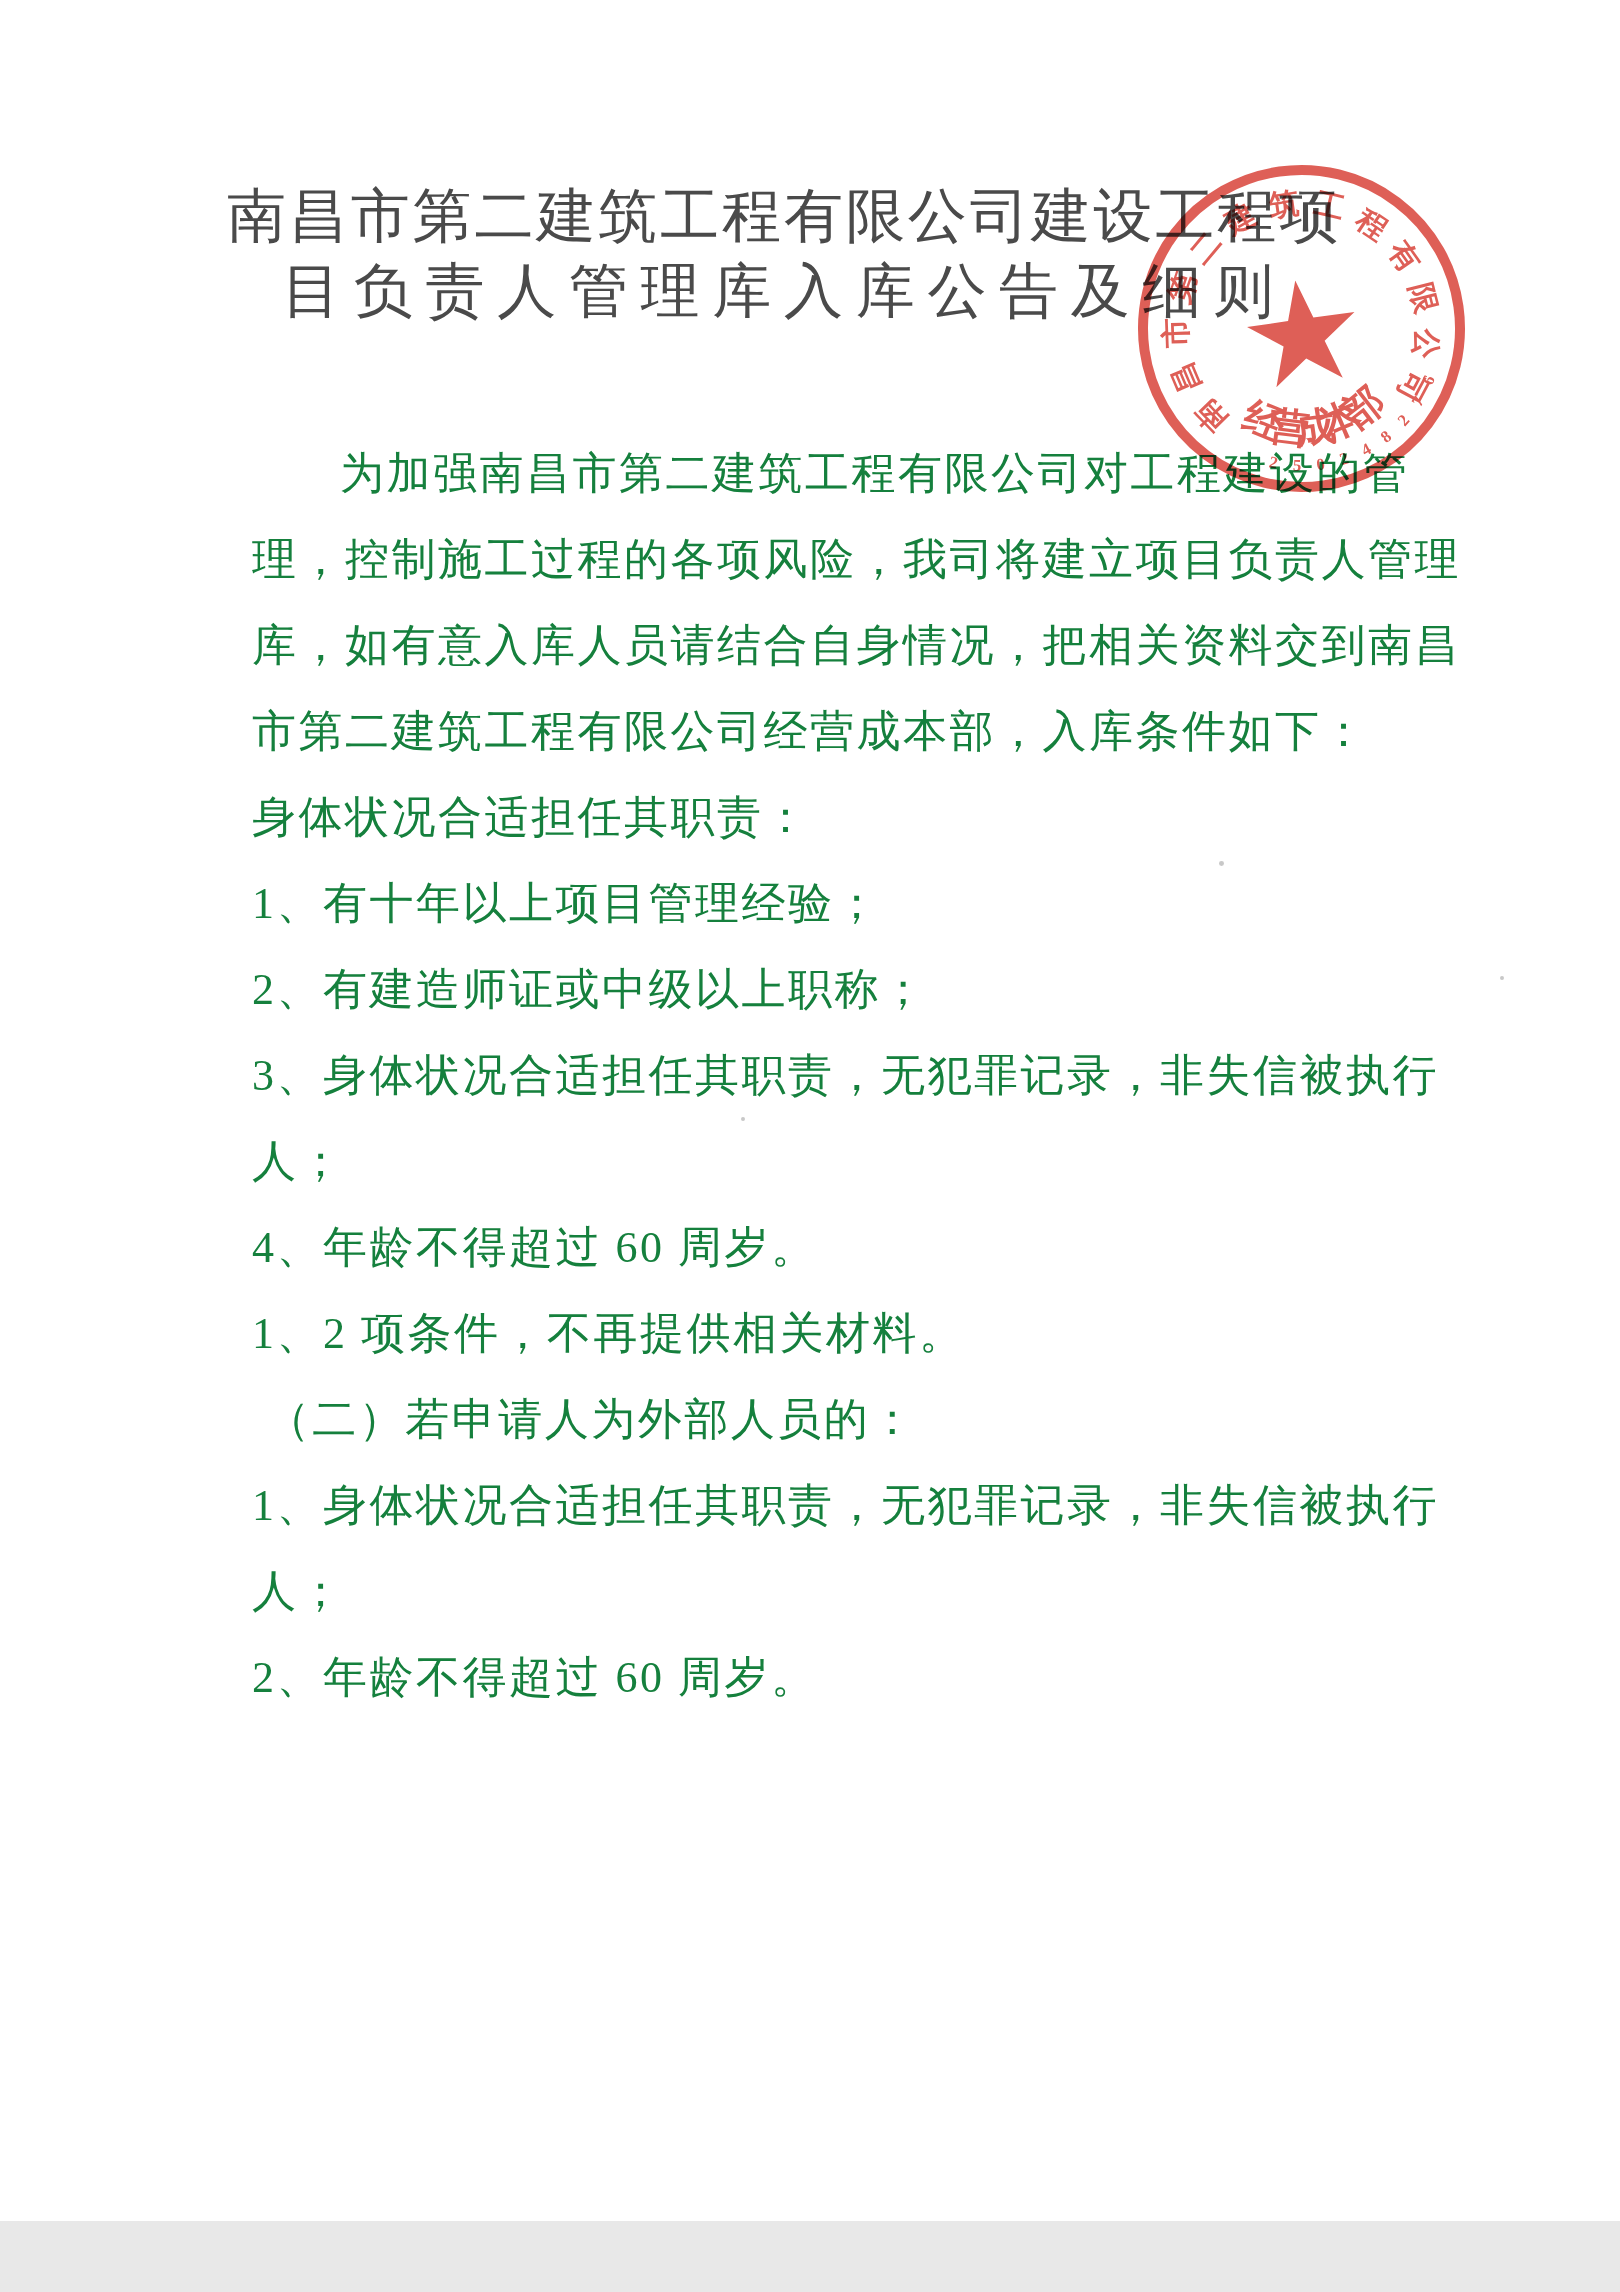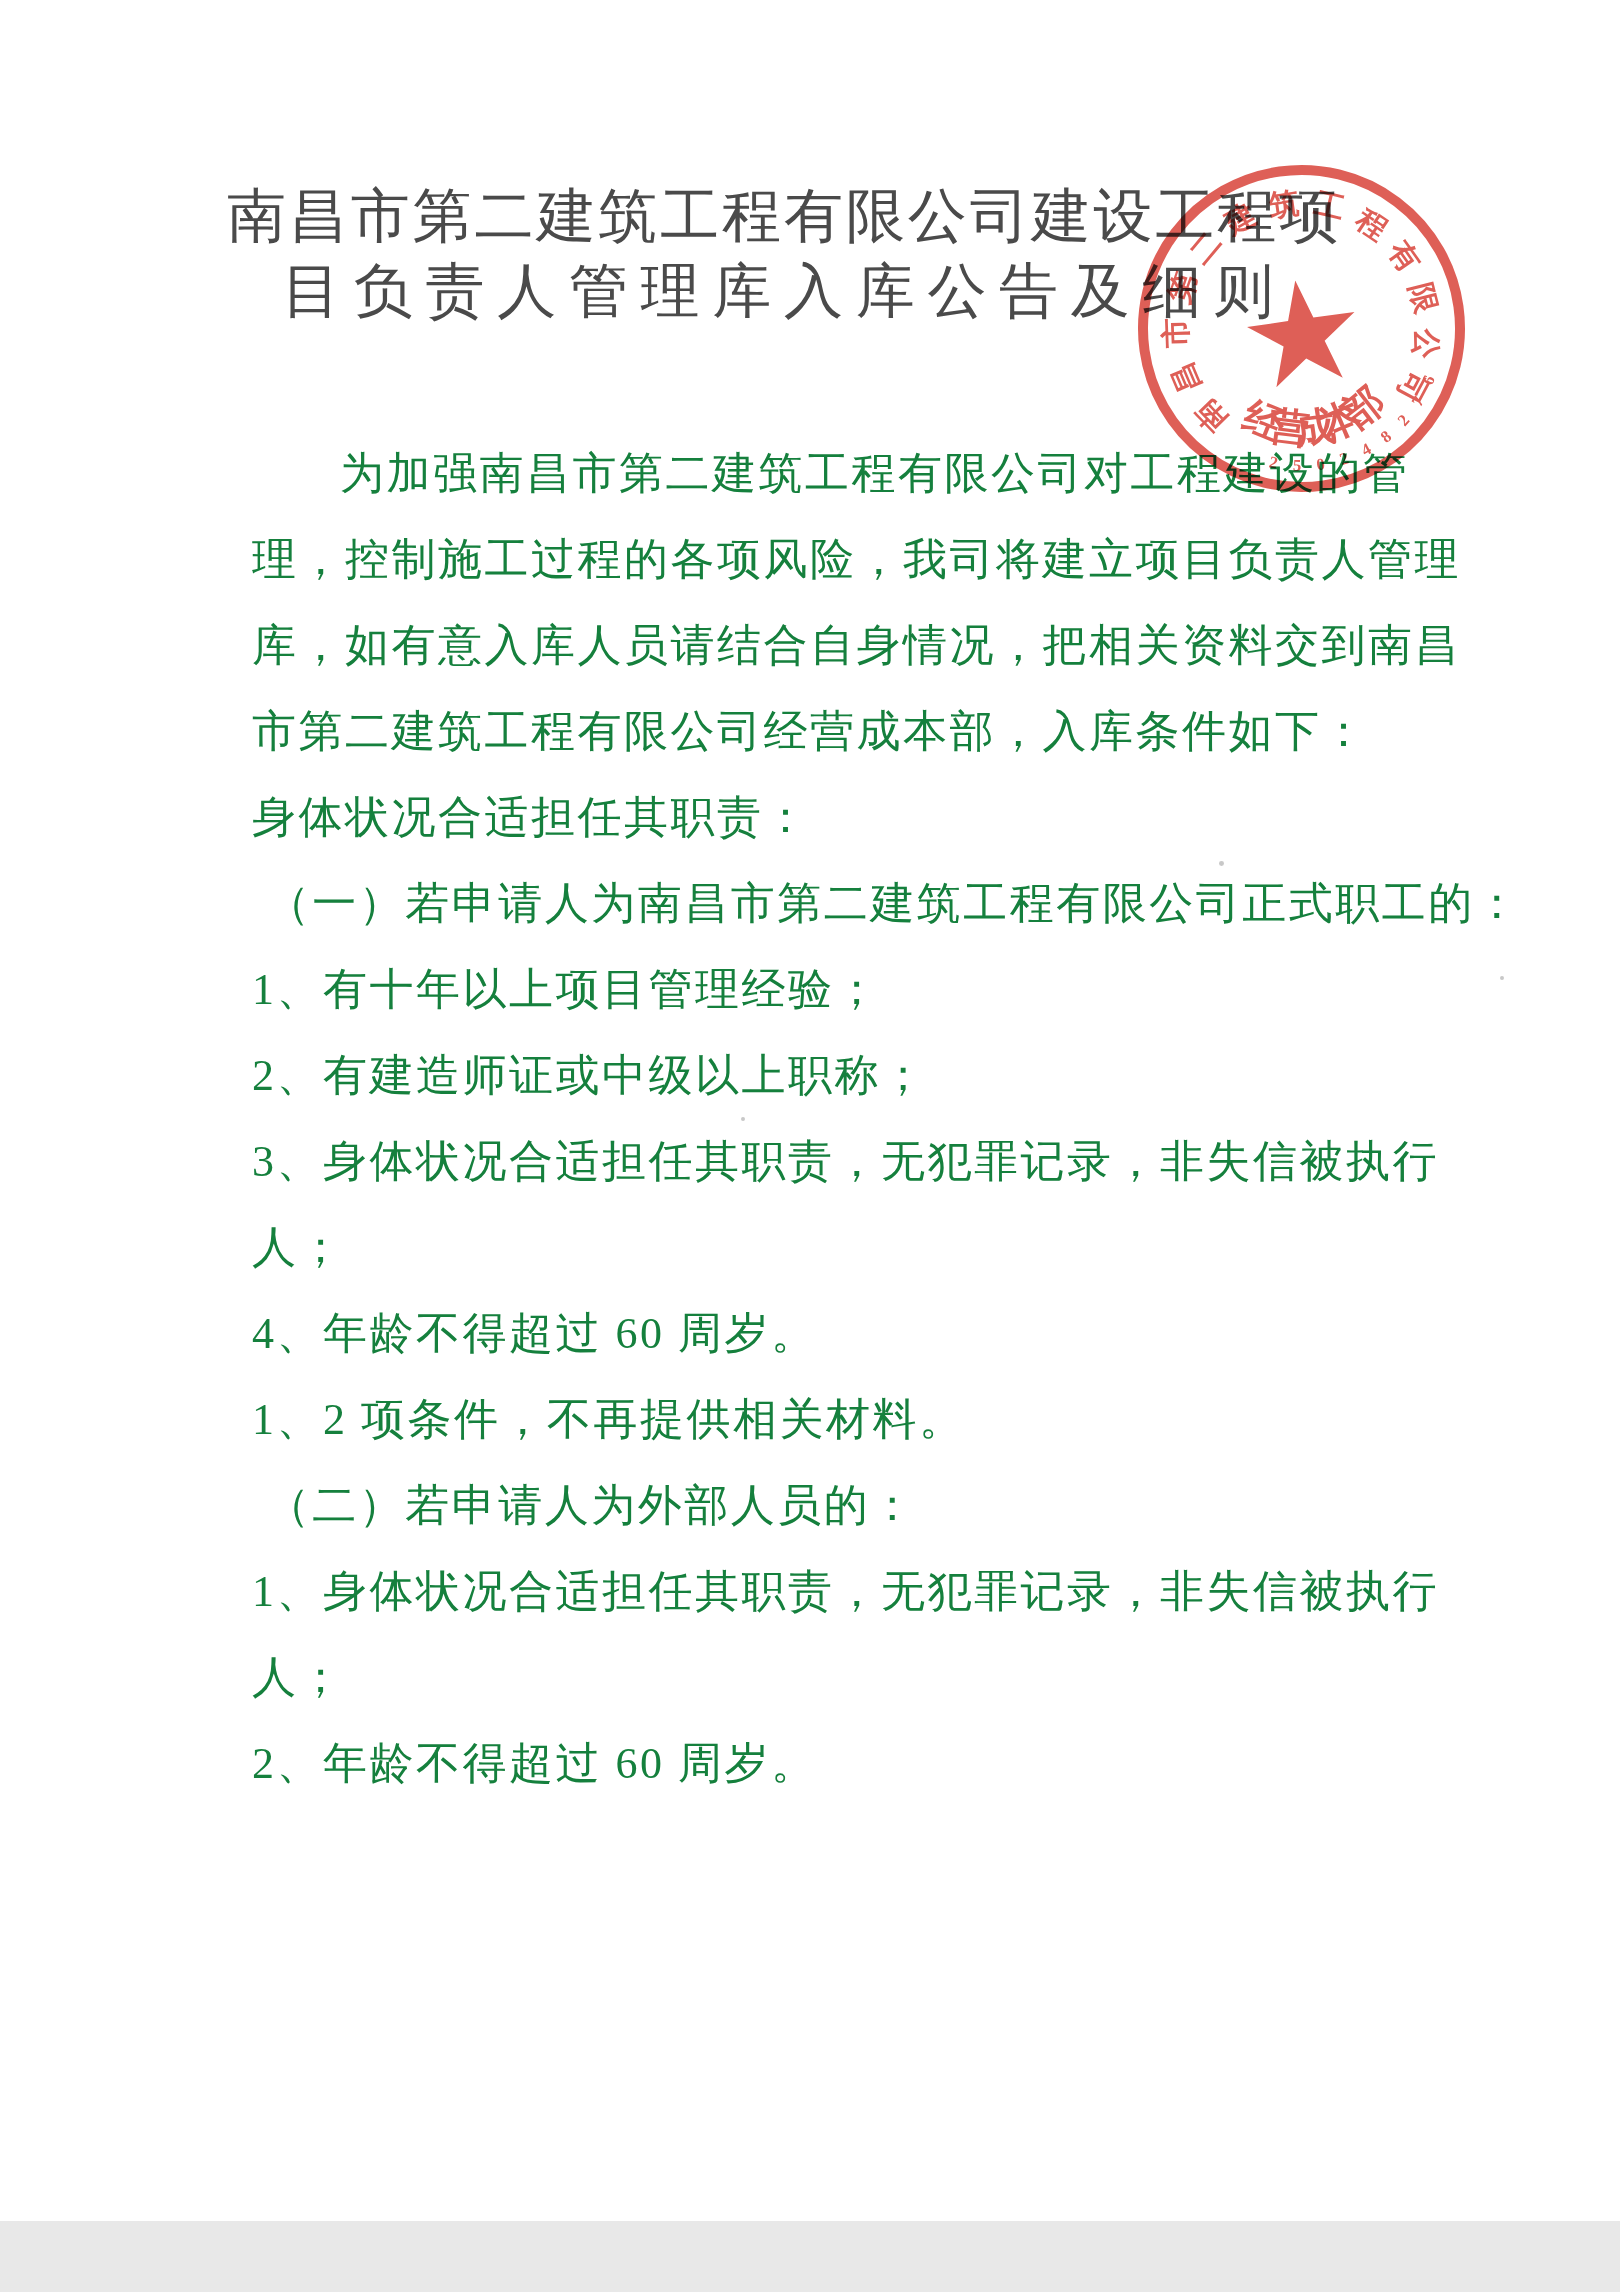--- a/index.html
+++ b/index.html
@@ -94,21 +94,20 @@
     <div class="title-line l1">南昌市第二建筑工程有限公司建设工程项</div>
     <div class="title-line l2">目负责人管理库入库公告及细则</div>
   </div>
 
   <div class="body-block">
     <div class="line indent">为加强南昌市第二建筑工程有限公司对工程建设的管</div>
     <div class="line">理，控制施工过程的各项风险，我司将建立项目负责人管理</div>
     <div class="line">库，如有意入库人员请结合自身情况，把相关资料交到南昌</div>
     <div class="line">市第二建筑工程有限公司经营成本部，入库条件如下：</div>
     <div class="line">身体状况合适担任其职责：</div>
-    <div class="line paren-indent">（一）若申请人为南昌市第二建筑工程有限公司正式职工的：</div>
     <div class="line">1、有十年以上项目管理经验；</div>
     <div class="line">2、有建造师证或中级以上职称；</div>
     <div class="line">3、身体状况合适担任其职责，无犯罪记录，非失信被执行</div>
     <div class="line">人；</div>
     <div class="line">4、年龄不得超过 60 周岁。</div>
     <div class="line">1、2 项条件，不再提供相关材料。</div>
     <div class="line paren-indent">（二）若申请人为外部人员的：</div>
     <div class="line">1、身体状况合适担任其职责，无犯罪记录，非失信被执行</div>
     <div class="line">人；</div>
     <div class="line">2、年龄不得超过 60 周岁。</div>

